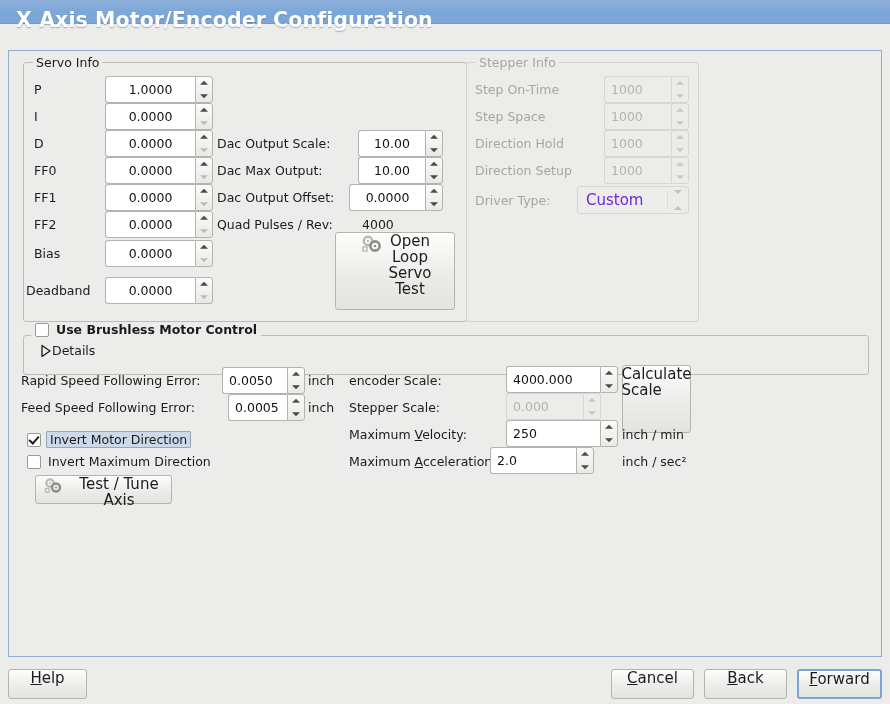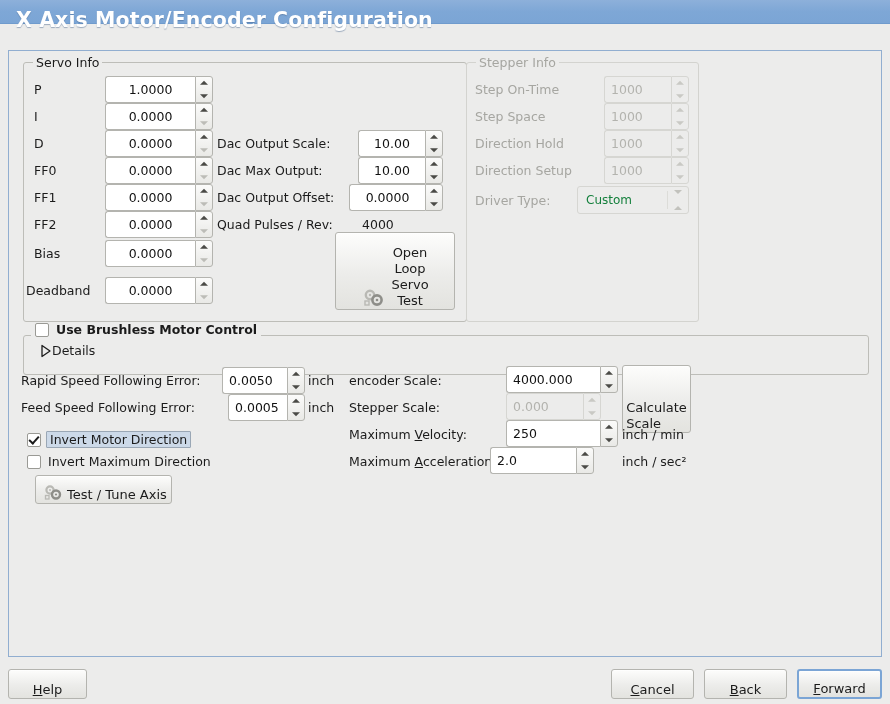--- a/index.html
+++ b/index.html
@@ -90,39 +90,39 @@
   .spin.disabled .btns { border-color: #d6d6d2; background: #ececeb; }
   .spin.disabled .btns .up::after { border-bottom-color: #c9c9c4; }
   .spin.disabled .btns .dn::after { border-top-color: #c9c9c4; }
 
   
   .combo {
     position: absolute; height: 28px; box-sizing: border-box;
     border: 1px solid #d6d6d2; border-radius: 3px;
     background: #ececeb;
     display: flex; align-items: center;
-    color: #15803d; font-size: 12px;
+    color: #6d28d9; font-size: 15px;
   }
   .combo .ctext { padding-left: 8px; flex: 1 1 auto; }
   .combo .csep { width: 1px; align-self: stretch; background: #dcdcd8; margin: 4px 0; }
   .combo .carrows { width: 20px; position: relative; }
   .combo .carrows::before, .combo .carrows::after {
     content: ""; position: absolute; left: 50%; width: 0; height: 0;
     border-left: 4px solid transparent; border-right: 4px solid transparent;
   }
   .combo .carrows::before { top: 6px; border-bottom: 4px solid #c2c2bd; transform: translateX(-50%); }
   .combo .carrows::after { bottom: 6px; border-top: 4px solid #c2c2bd; transform: translateX(-50%); }
 
   
   .btn {
     position: absolute; box-sizing: border-box;
     border: 1px solid #b4b4af; border-radius: 3px;
     background: linear-gradient(to bottom, #fdfdfc 0%, #ececea 55%, #e3e3df 100%);
-    display: flex; align-items: flex-end; justify-content: center;
-    font-size: 13px; color: #1b1b1b;
+    display: flex; align-items: flex-start; justify-content: center;
+    font-size: 15px; color: #1b1b1b;
     box-shadow: 0 1px 0 rgba(255,255,255,0.6) inset;
   }
   .btn.focus { border: 2px solid #7ba5d5; }
   .btn .blabel { text-align: center; line-height: 16px; }
   .btn .blabel u { text-decoration: underline; }
 
   
   .gears { position: relative; width: 26px; height: 22px; flex: 0 0 26px; }
   .gears svg { position: absolute; left: 0; top: 0; }
 

